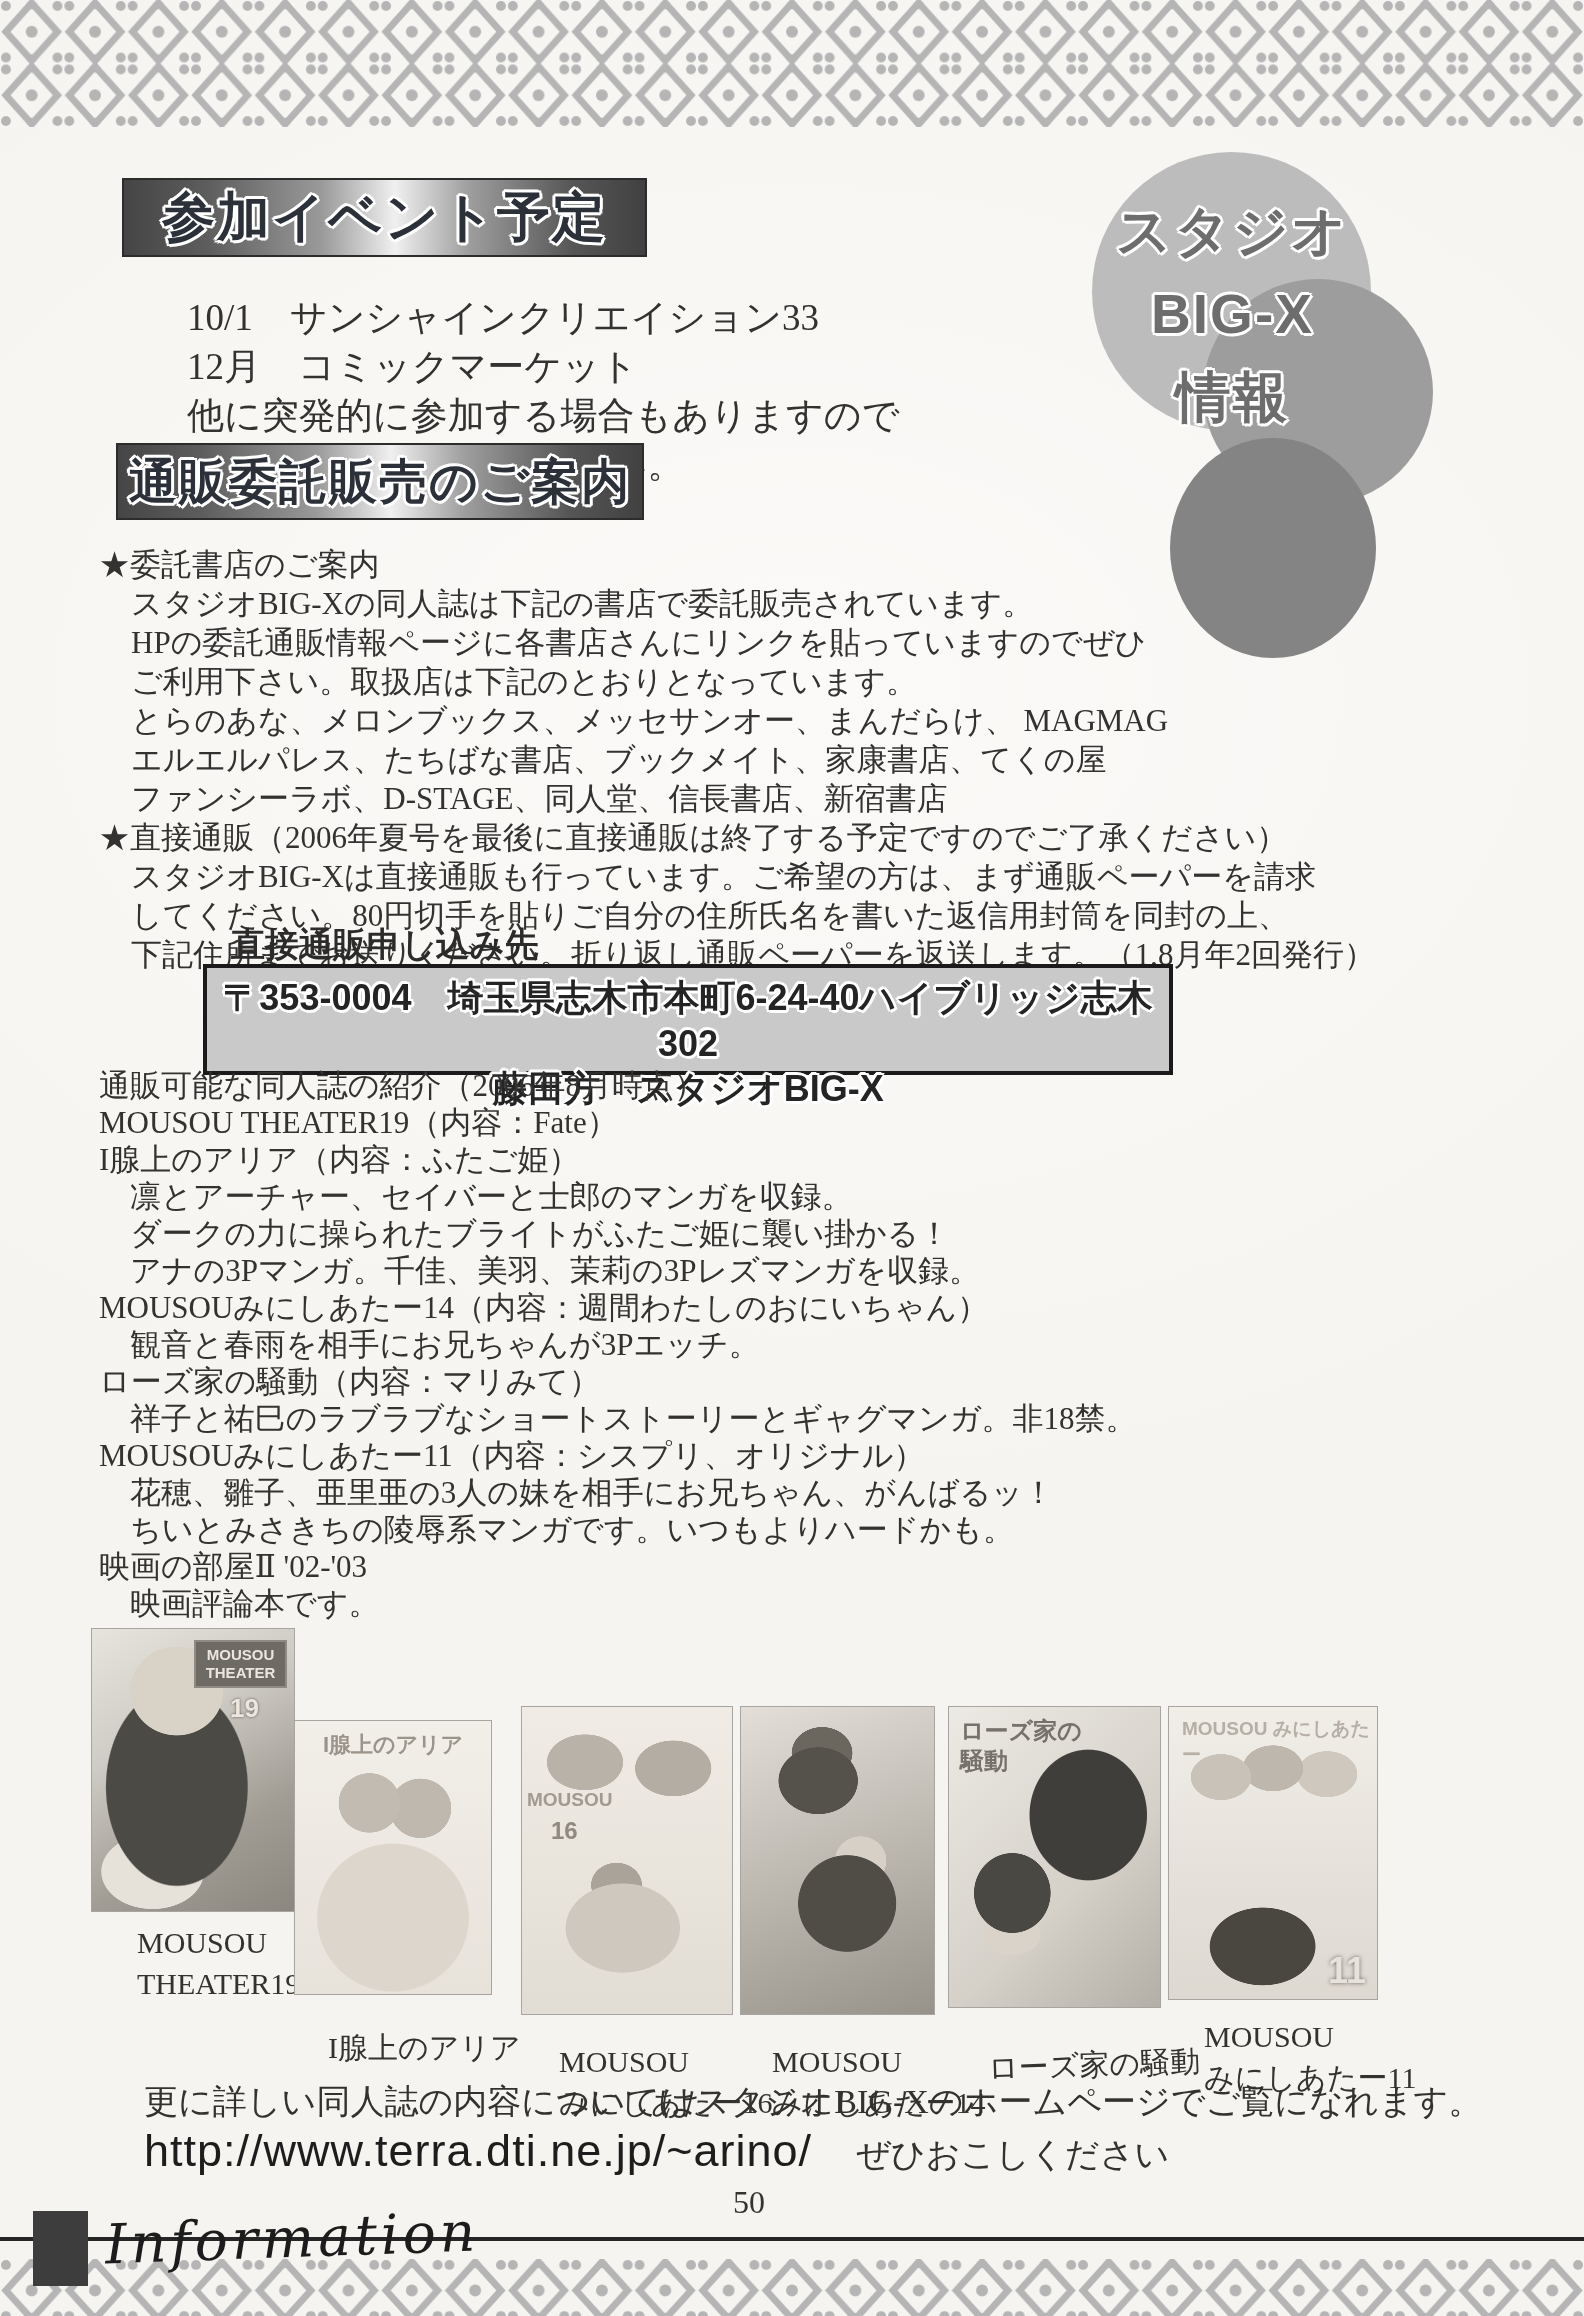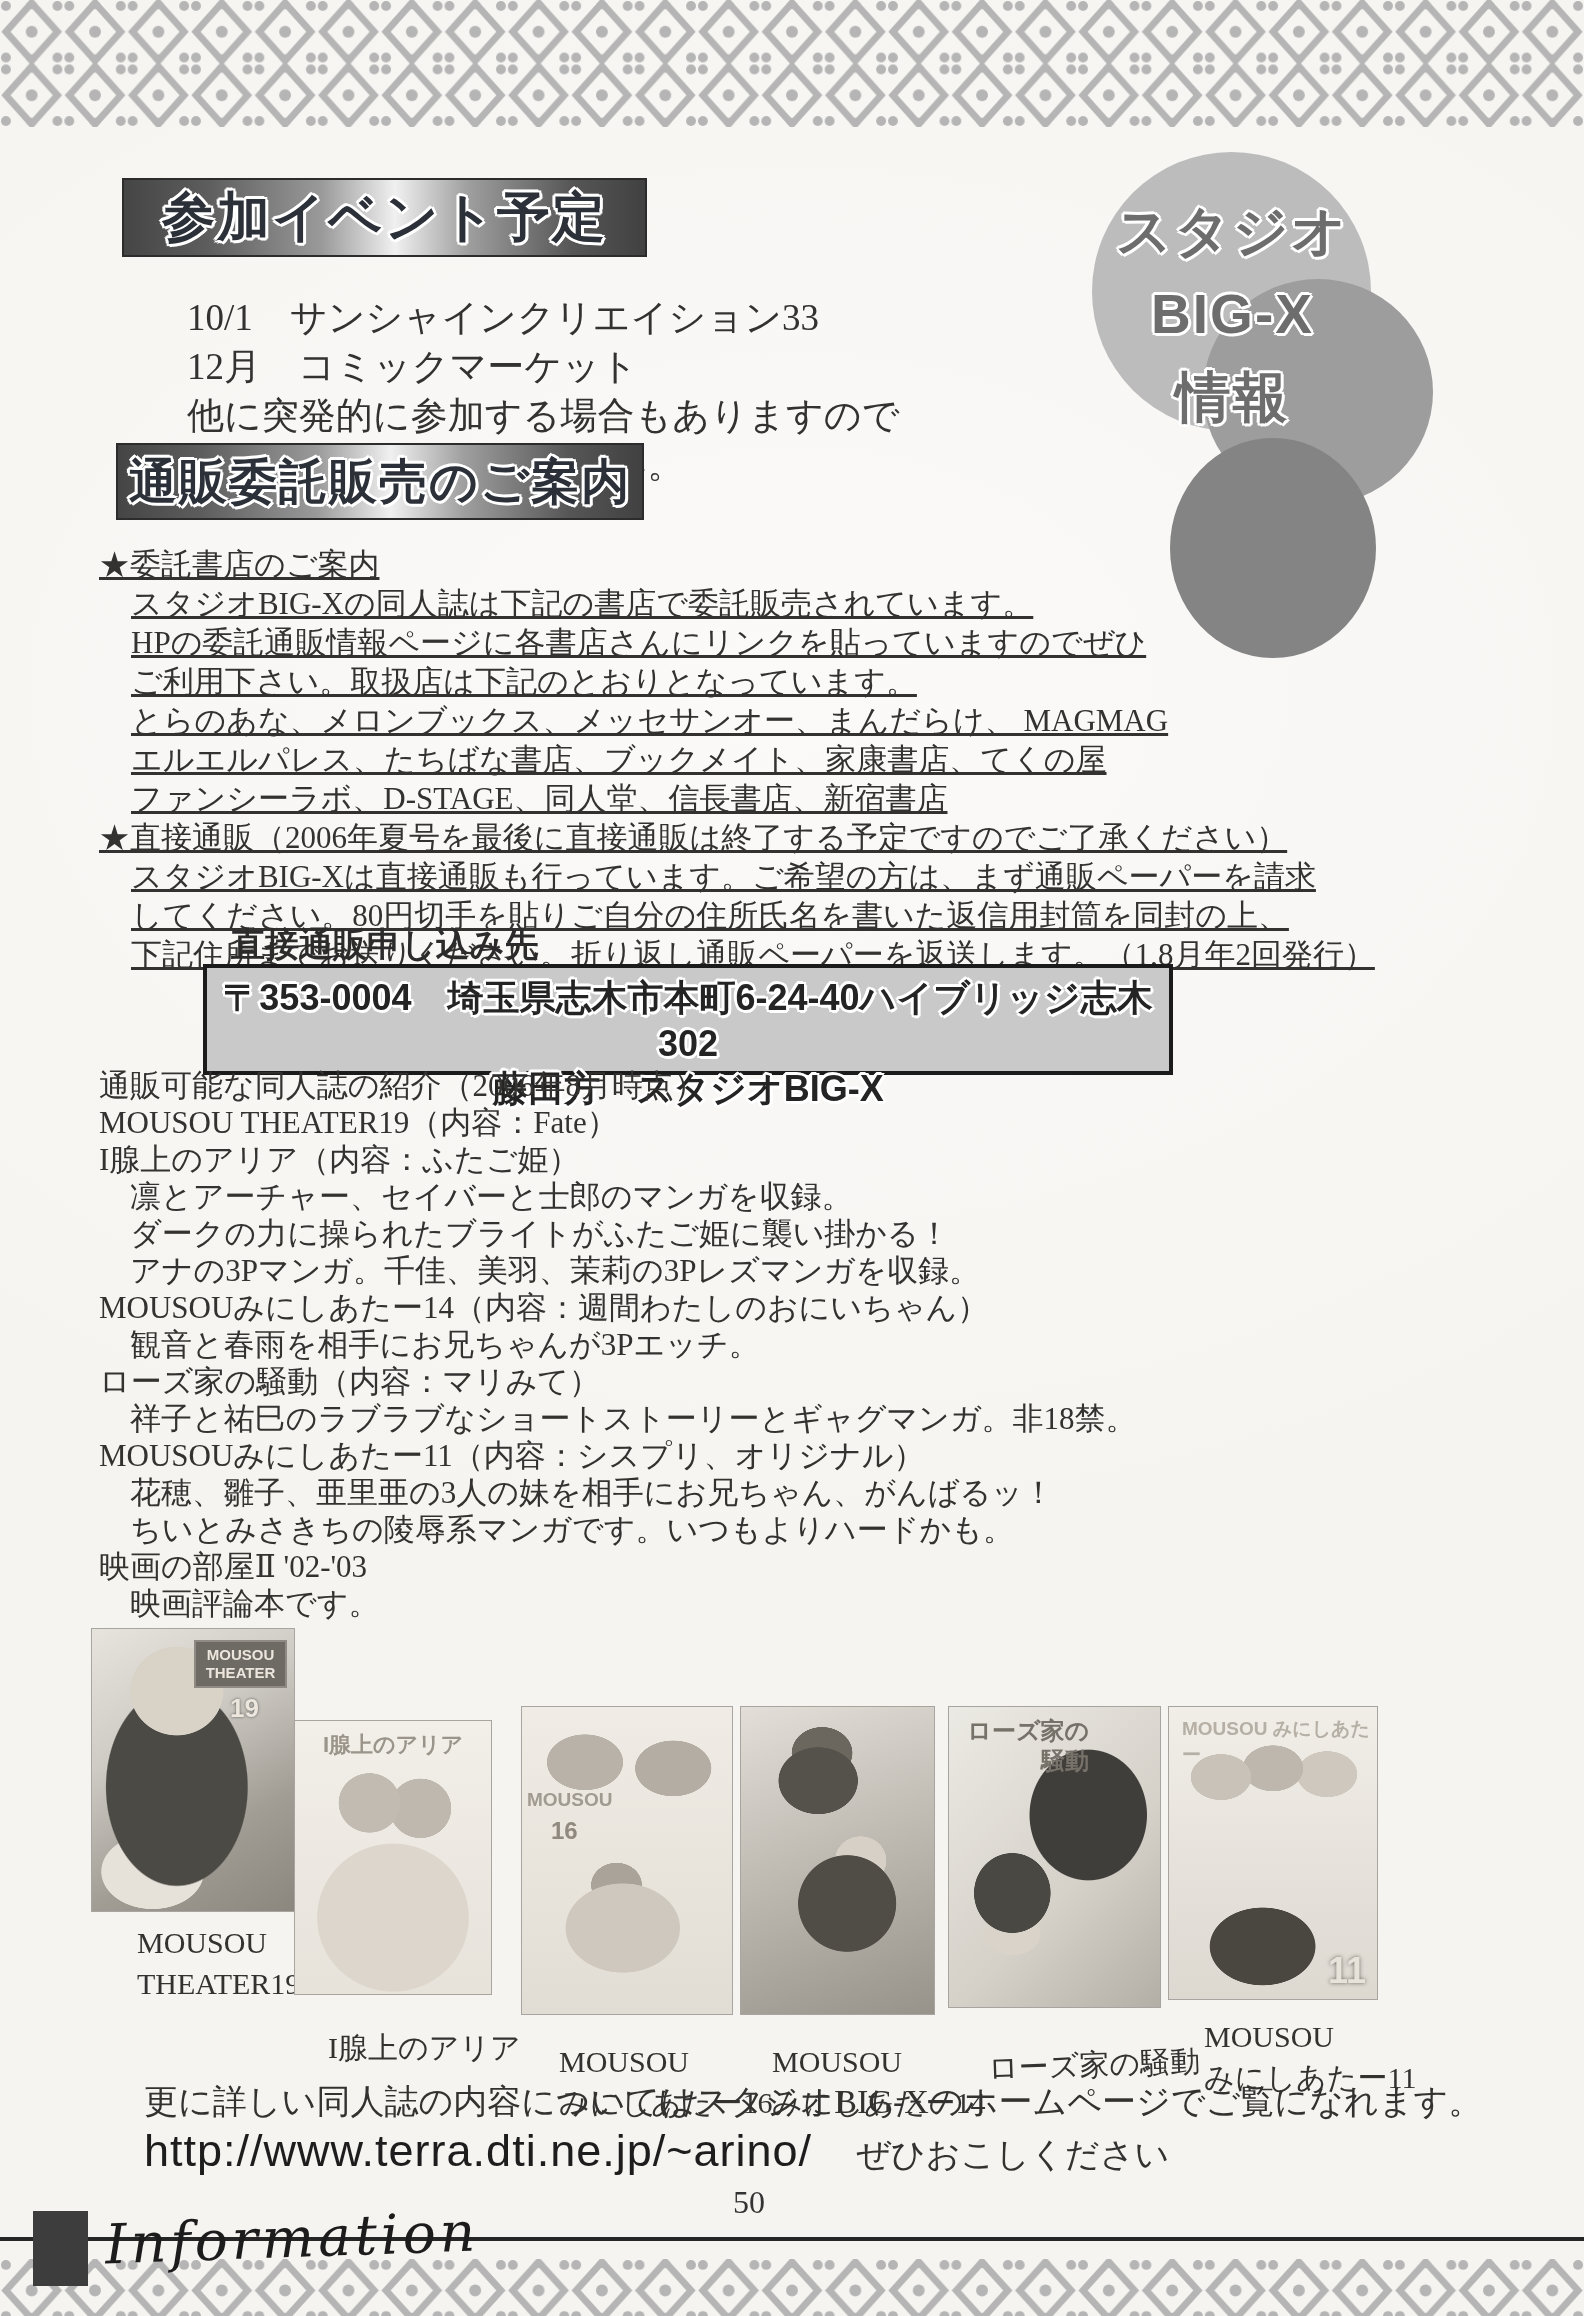--- a/index.html
+++ b/index.html
@@ -27,41 +27,41 @@
   .events{position:absolute;left:155px;top:293px;font-size:37px;line-height:49px;color:#333230;margin-left:32px;}
 
   
   .circle{position:absolute;border-radius:50%;}
   .circle-light{left:1092px;top:152px;width:279px;height:279px;background:#bcbcbc;}
   .circle-mid{left:1203px;top:279px;width:230px;height:226px;background:#9d9d9d;}
   .circle-dark{left:1170px;top:438px;width:206px;height:220px;background:#848484;}
   .badge-text{position:absolute;left:1081px;top:190px;width:303px;text-align:center;
               font-weight:bold;font-size:55px;line-height:83px;color:#6d6d6d;letter-spacing:2px;}
 
-  .mo{position:absolute;left:99px;top:545px;width:1346px;font-size:31px;line-height:39px;color:#333230;text-decoration:underline;}
+  .mo{position:absolute;left:99px;top:545px;width:1346px;font-size:31px;line-height:39px;color:#333230;}
   .mo .ind{padding-left:32px;}
 
   
   .address-box{position:absolute;left:203px;top:964px;width:970px;height:111px;background:#c9c9c9;
                border:4px solid #1b1b1b;box-sizing:border-box;text-align:center;
                font-weight:bold;color:#242424;}
   .address-label{position:absolute;left:24px;top:-46px;font-size:34px;font-weight:bold;color:#2b2b2b;white-space:nowrap;}
   .addr-l1{margin-top:6px;font-size:36px;}
   .addr-l2{font-size:36px;}
 
   .catalog{position:absolute;left:99px;top:1067px;width:1366px;font-size:31px;line-height:37px;color:#333230;}
 
   
   .cover{position:absolute;}
   .cover .art{position:absolute;inset:0;border:1px solid #a8a5a0;box-sizing:border-box;}
   .c1{left:91px;top:1628px;width:188px;height:284px;padding-left:16px;}
   .c2{left:294px;top:1720px;width:198px;height:275px;}
   .c3{left:521px;top:1706px;width:212px;height:309px;}
   .c4{left:740px;top:1706px;width:195px;height:309px;}
-  .c5{left:948px;top:1706px;width:213px;height:302px;text-align:right;}
+  .c5{left:948px;top:1706px;width:213px;height:302px;}
   .c6{left:1168px;top:1706px;width:210px;height:294px;}
   .c1 .art{background-image:
     radial-gradient(38% 26% at 42% 22%, #d8d2c7 0 60%, transparent 61%),
     radial-gradient(58% 58% at 42% 56%, #4c4a45 0 60%, transparent 61%),
     radial-gradient(42% 22% at 30% 86%, #e6e2da 0 60%, transparent 61%),
     linear-gradient(150deg,#e7e4de 0%,#cfccc5 35%,#a19d95 70%,#8b877f 100%);}
   .c2 .art{background-image:
     radial-gradient(26% 18% at 38% 30%, #c2bbb1 0 60%, transparent 61%),
     radial-gradient(26% 18% at 64% 32%, #bfb8ae 0 60%, transparent 61%),
     radial-gradient(60% 42% at 50% 72%, #dcd6cc 0 64%, transparent 65%),

